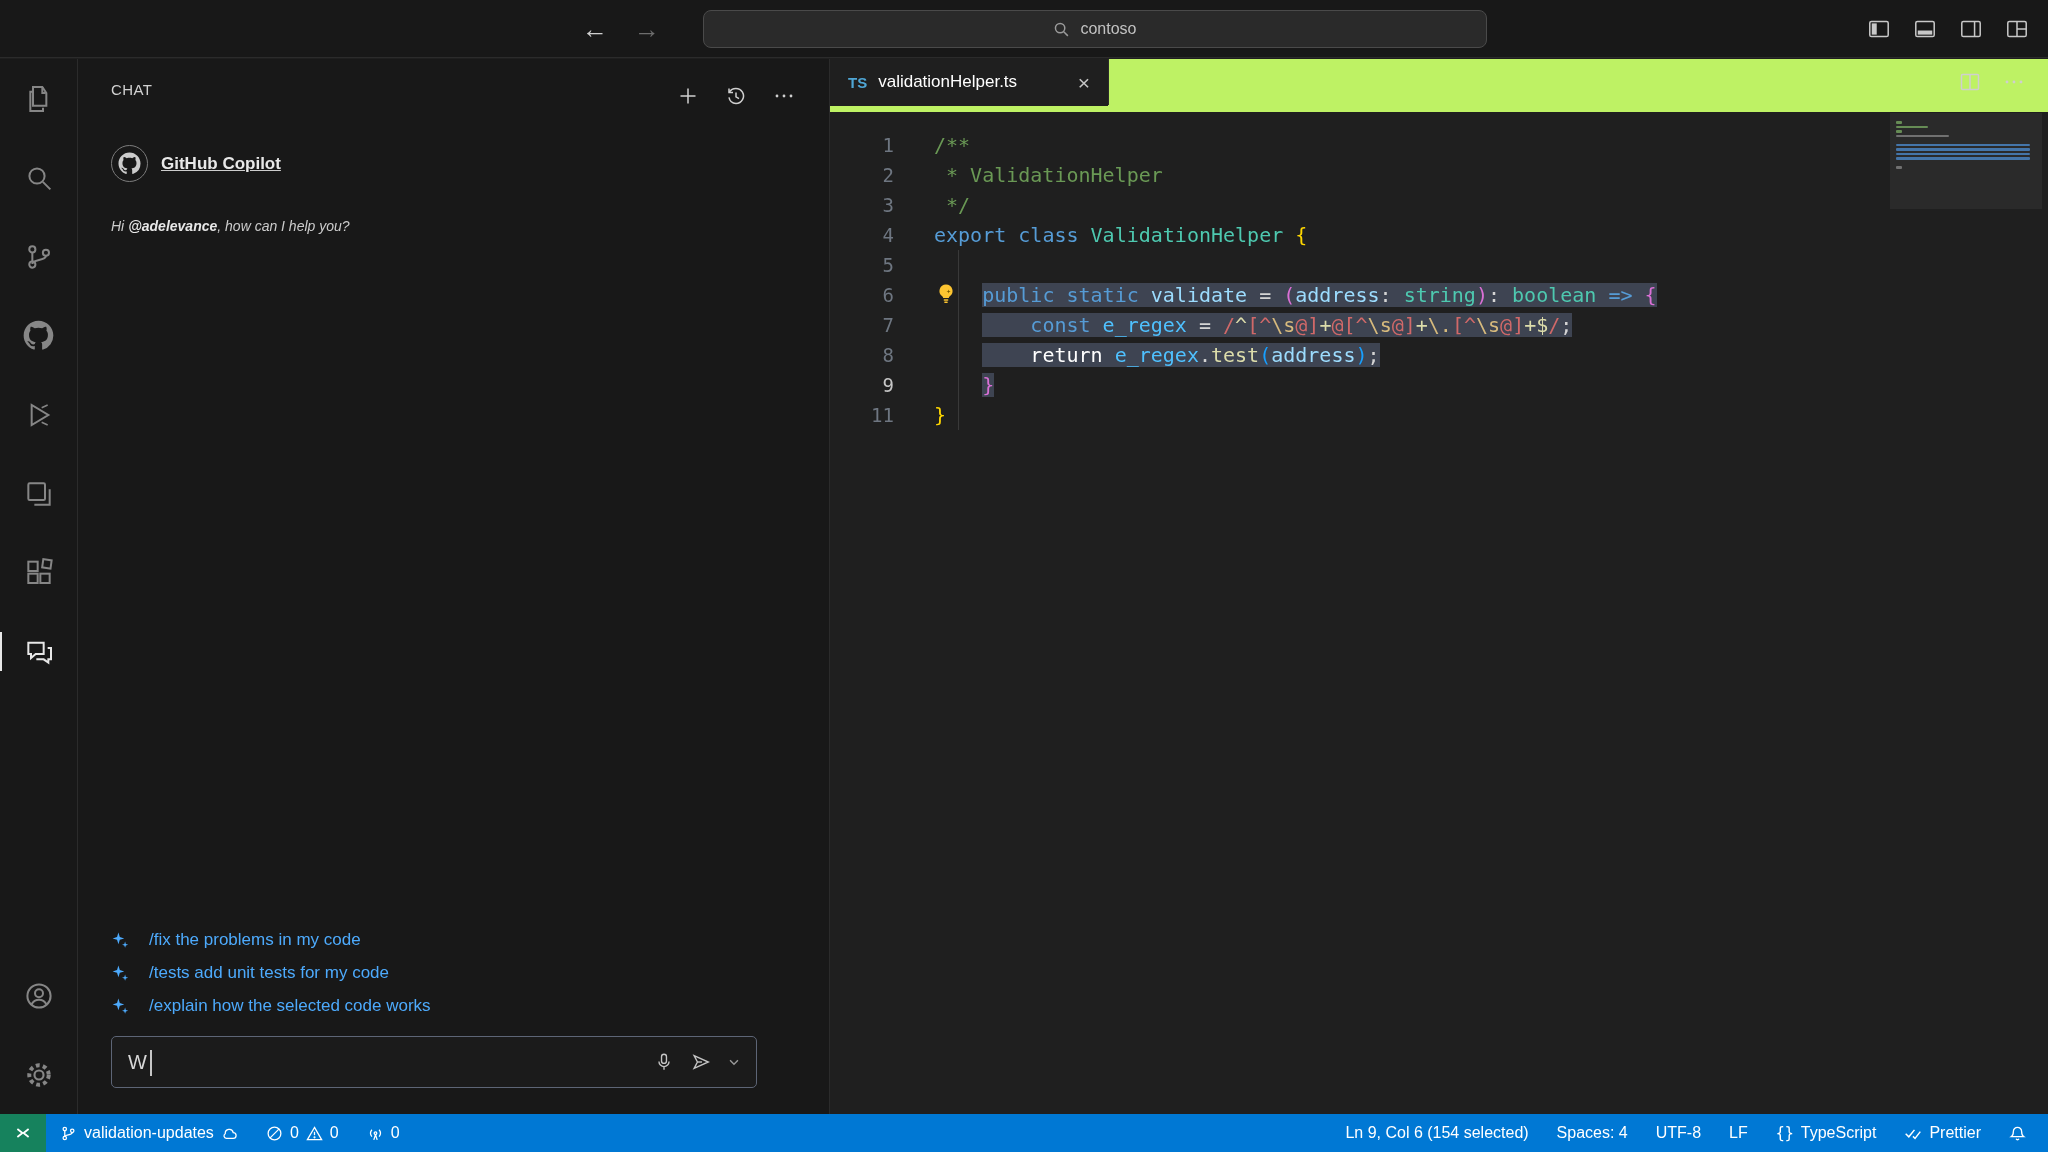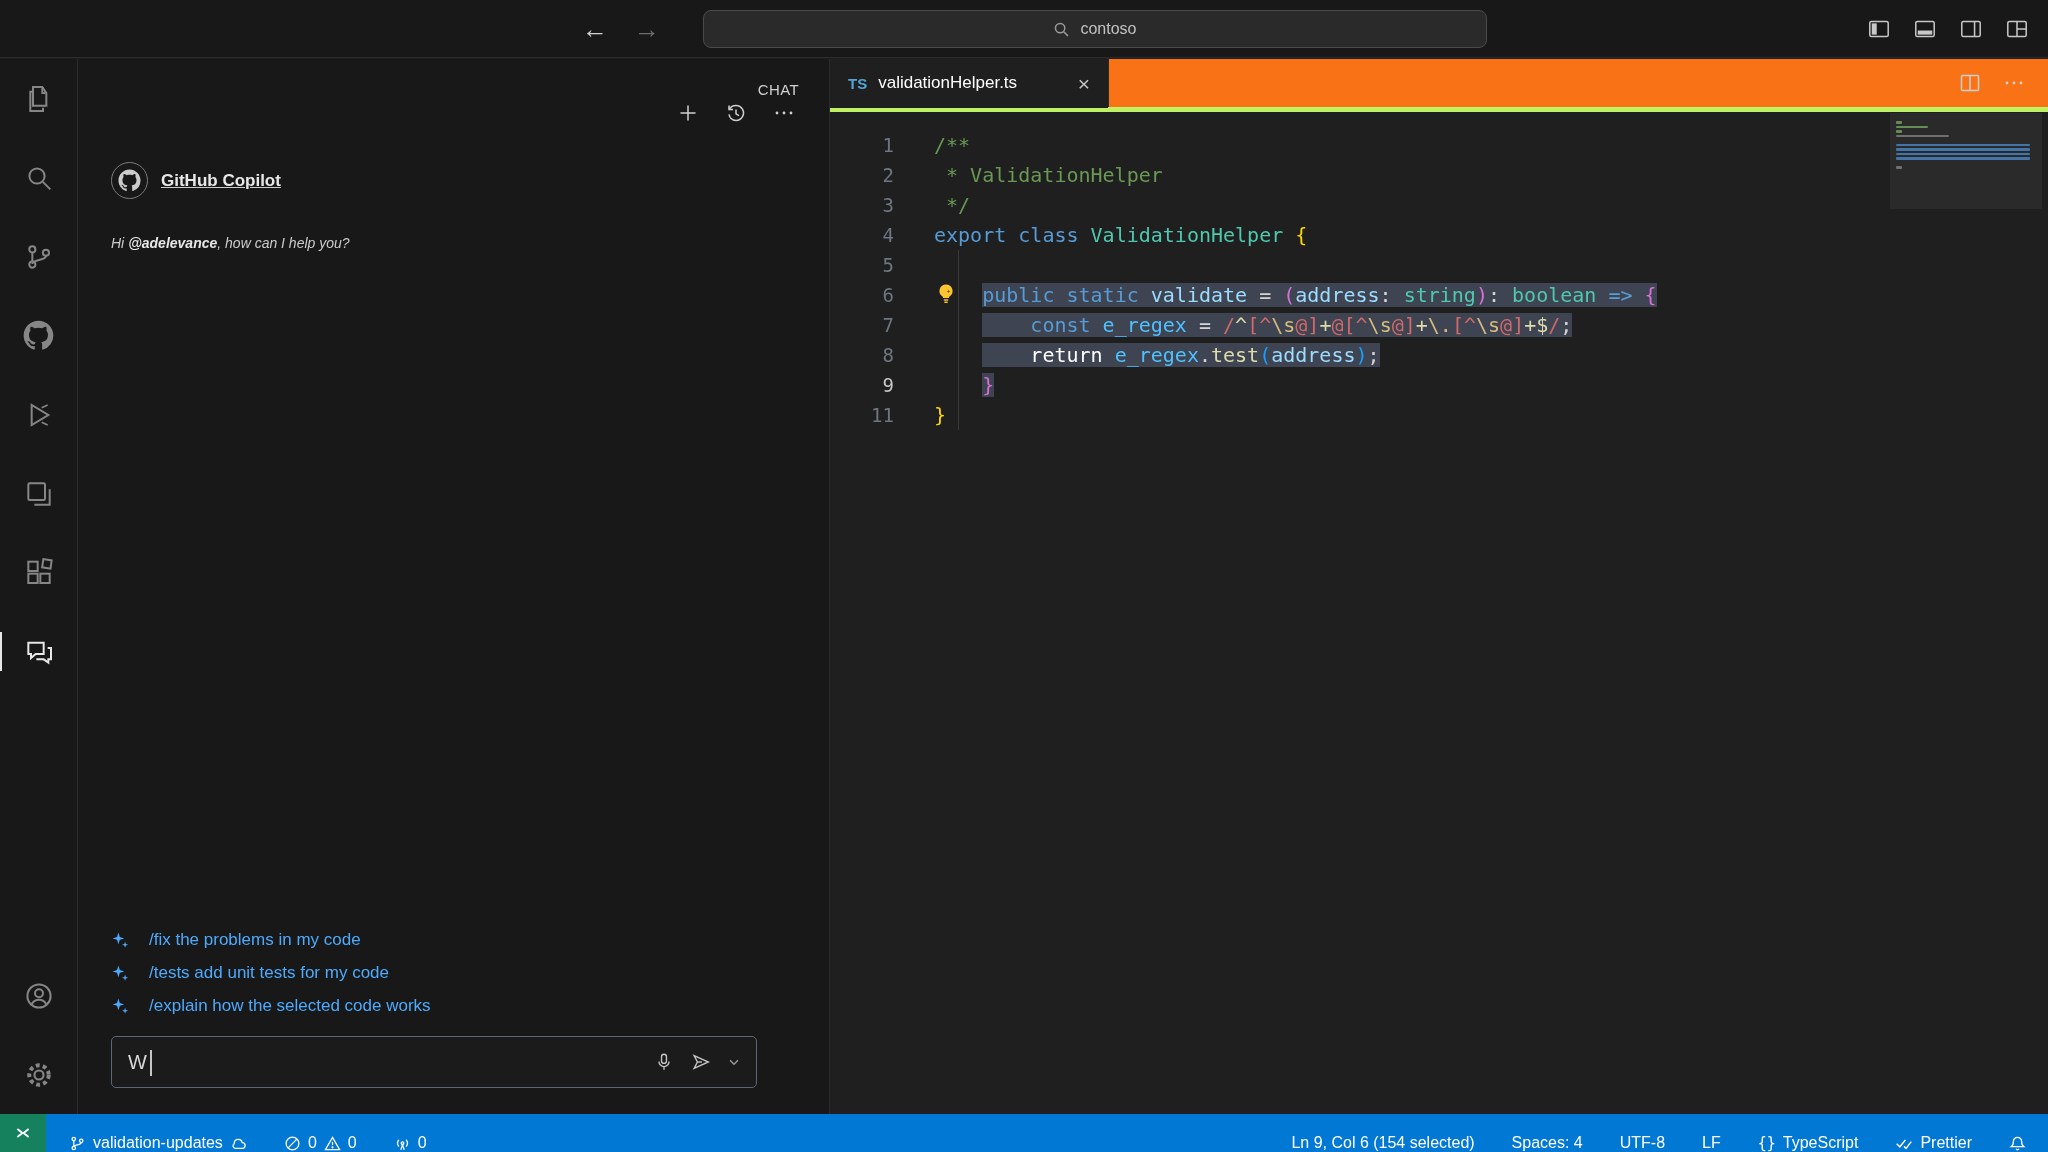--- a/index.html
+++ b/index.html
@@ -19,42 +19,42 @@
 
   
   .activitybar { width:78px; background:#181818; border-right:1px solid #2b2b2b; display:flex; flex-direction:column; flex:none; }
   .ab-item { height:79px; display:flex; align-items:center; justify-content:center; color:#868686; position:relative; cursor:pointer; }
   .ab-item.active { color:#e7e7e7; }
   .ab-item.active::before { content:""; position:absolute; left:0; top:20px; bottom:20px; width:2px; background:#e7e7e7; }
   .ab-spacer { flex:1; }
 
   
   .sidebar { width:752px; background:#181818; border-right:1px solid #2b2b2b; display:flex; flex-direction:column; flex:none; }
-  .sb-header { display:flex; align-items:flex-end; padding:22px 30px 4px 33px;flex-direction:column; }
+  .sb-header { display:flex; align-items:flex-start; padding:22px 30px 4px 33px; }
   .sb-title { font-size:15px; color:#d0d0d0; letter-spacing:.4px; }
   .sb-actions { margin-left:auto; display:flex; gap:18px; align-items:center; color:#cfcfcf; }
   .sb-action { width:30px; height:30px; display:flex; align-items:center; justify-content:center; cursor:pointer; border-radius:5px; }
   .chat-body { padding:30px 33px 0 33px; flex:1; display:flex; flex-direction:column; min-height:0; }
   .copilot-row { display:flex; align-items:center; gap:13px;text-decoration:underline; }
   .avatar { width:37px; height:37px; border-radius:50%; border:1.5px solid #7c7c7c; display:flex; align-items:center; justify-content:center; flex:none; }
   .assistant-name { font-size:17px; font-weight:bold; color:#e8e8e8; }
   .greeting { margin-top:36px; font-size:14px; color:#cccccc;font-style:italic; }
   .greeting .mention { font-weight:bold; color:#e8e8e8; }
   .chat-spacer { flex:1; }
   .suggestions { display:flex; flex-direction:column; gap:13px; margin-bottom:16px; }
   .suggestion { display:flex; align-items:center; gap:20px; color:#4daafc; font-size:17px; cursor:pointer; }
   .chat-input-wrap { position:relative; margin:4px 39px 26px 0; height:52px; border:1px solid #5d6576; border-radius:5px; background:#1b1b1b; display:flex; align-items:center; }
   .chat-input { flex:1; background:transparent; border:none; outline:none; color:#d7d7d7; font-size:20px; padding-left:16px; font-family:"Liberation Sans", sans-serif; }
   .caret { position:absolute; left:38px; top:13px; width:2px; height:26px; background:#c6c6c6; animation:blink 1s steps(1) infinite; }
   @keyframes blink { 50% { opacity:0; } }
   .input-actions { display:flex; align-items:center; gap:15px; padding-right:15px; color:#c5c5c5; }
 
   
   .editor { flex:1; position:relative; background:#1f1f1f; min-width:0; }
-  .tabbar { height:53px; background:#f97316; border-bottom:5px solid #bef264; display:flex; align-items:stretch; }
+  .tabbar { height:53px; background:#bef264; border-bottom:7px solid #bef264; display:flex; align-items:stretch; }
   .tab { width:279px; background:#1f1f1f; display:flex; align-items:center; gap:11px; padding:0 18px; border-right:1px solid #2b2b2b; position:relative; cursor:pointer; }
   .tab::after { content:""; position:absolute; left:0; right:0; bottom:-1px; height:1px; background:#1f1f1f; }
   .tab-badge { color:#4fa6d5; font-weight:bold; font-size:15px; }
   .tab-label { color:#ffffff; font-size:17px; }
   .tab-close { margin-left:auto; color:#c5c5c5; font-size:21px; line-height:1; cursor:pointer; }
   .editor-actions { margin-left:auto; display:flex; align-items:center; gap:20px; padding-right:22px; color:#cfcfcf; }
 
   .code { position:absolute; top:54px; left:0; right:0; bottom:0; font-family:"DejaVu Sans Mono","Liberation Mono",monospace; font-size:20px; line-height:30px; padding-top:17px; }
   .code-line { display:flex; height:30px; white-space:pre; }
   .ln { width:64px; text-align:right; color:#6e7681; flex:none; font-size:19px; }
@@ -68,21 +68,21 @@
   .indent-guide { position:absolute; left:128px; top:191px; width:1px; height:180px; background:#393939; }
   .lightbulb { position:absolute; left:104px; top:223px; width:24px; height:24px; cursor:pointer; }
 
   .minimap { position:absolute; top:62px; right:12px; width:140px; cursor:pointer; }
   .mm-slider { position:absolute; top:-8px; left:-6px; right:-6px; height:96px; background:rgba(255,255,255,.05); }
   .mm-row { height:2.5px; margin-bottom:2px; border-radius:1px; }
 
   
   .statusbar { position:absolute; left:0; right:0; bottom:0; height:38px; background:#0078d4; display:flex; align-items:center; color:#fff; font-size:16px; }
   .sb-remote { height:38px; width:46px; background:#16825d; display:flex; align-items:center; justify-content:center; cursor:pointer; flex:none; }
-  .sb-item { display:flex; align-items:flex-end; gap:7px; padding:0 14px; height:100%; cursor:pointer; white-space:nowrap;margin-left:9px; }
+  .sb-item { display:flex; align-items:center; gap:7px; padding:0 14px; height:100%; cursor:pointer; white-space:nowrap; }
   .sb-right { margin-left:auto; display:flex; align-items:center; height:100%; padding-right:8px; }
   .braces { font-family:"DejaVu Sans Mono",monospace; font-size:15px; }
 
   svg { display:block; }
 </style>
 </head>
 <body>
 
 <div class="screen">
 

